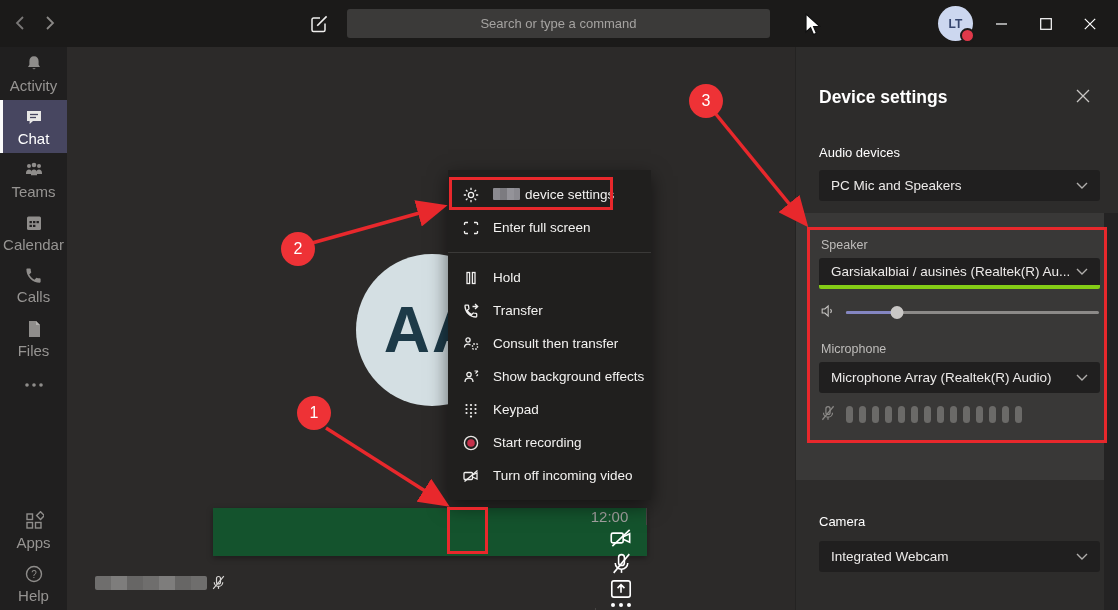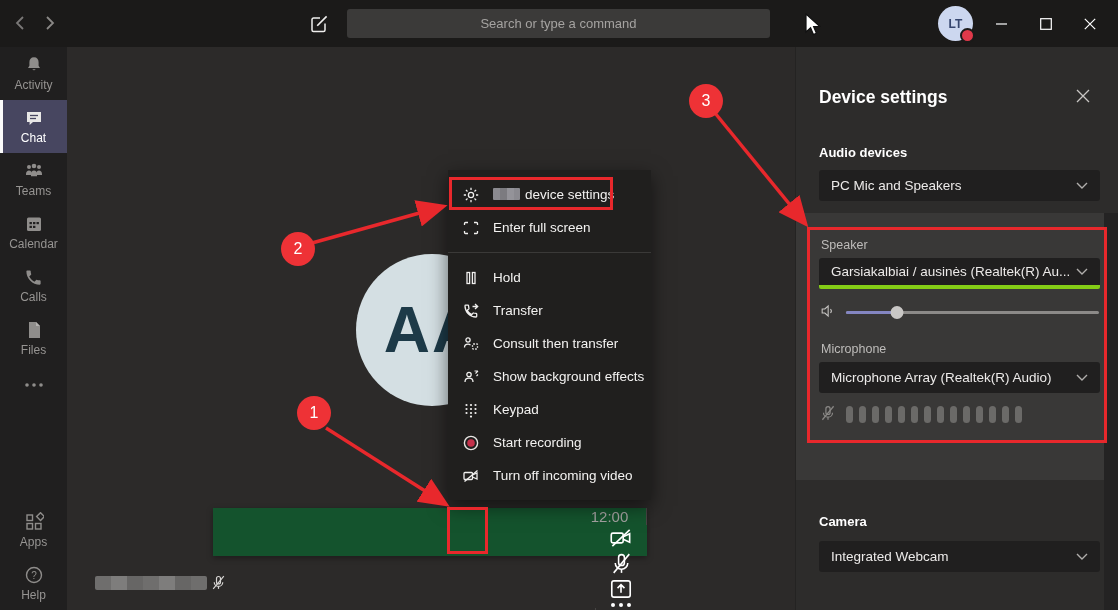--- a/index.html
+++ b/index.html
@@ -23,21 +23,21 @@
   .presence-dot { position:absolute; right:-2px; bottom:-2px; width:15px; height:15px;
     border-radius:50%; background:#e0394a; border:2px solid #1b1a19; }
   .winbtns { position:absolute; right:6px; top:0; height:47px; display:flex; }
   .winbtn { width:44px; height:47px; display:flex; align-items:center; justify-content:center; cursor:pointer; }
 
   
   .rail { position:absolute; left:0; top:47px; width:67px; height:563px; background:#201f1f; z-index:20;
     display:flex; flex-direction:column; }
   .rail-item { width:67px; height:53px; display:flex; flex-direction:column; align-items:center;
     justify-content:center; gap:3px; color:#8f8d8b; cursor:pointer; position:relative; }
-  .rail-item .lbl { font-size:12px; color:#969492; }
+  .rail-item .lbl { font-size:15px; color:#969492; }
   .rail-item.active { background:#474660; }
   .rail-item.active .lbl { color:#ffffff; }
   .rail-item.active::before { content:""; position:absolute; left:0; top:0; bottom:0; width:3px; background:#fbfbfb; }
   .rail-more { height:40px; }
   .rail-spacer { flex:1; }
 
   
   .stage { position:absolute; left:67px; top:47px; width:728px; height:563px; background:#2c2a29; z-index:5; }
   .avatar-aa { position:absolute; left:356px; top:254px; width:152px; height:152px; border-radius:50%;
     background:#d4dfe3; color:#1d3a48; font-size:64px; font-weight:bold; letter-spacing:2px;
@@ -63,21 +63,21 @@
   .menu-item .mi-icon { width:18px; height:18px; flex:0 0 18px; }
   .menu-divider { height:1px; background:#3a3938; margin:8px 0; }
   .redacted { display:inline-block; width:27px; height:12px; margin-right:5px; border-radius:1px;
     background:repeating-linear-gradient(90deg,#8b8a90 0 7px,#7c7b80 7px 14px,#949399 14px 21px); vertical-align:-1px; }
 
   
   .panel { position:absolute; left:795px; top:47px; width:323px; height:563px; background:#2d2c2b;
     z-index:15; border-left:1px solid #242322; }
   .panel-title { position:absolute; left:23px; top:40px; font-size:17.5px; font-weight:bold; color:#ffffff; }
   .panel-close { position:absolute; left:280px; top:42px; cursor:pointer; }
-  .sec-label { position:absolute; left:23px; font-size:13px; font-weight:bold; color:#ffffff; }
+  .sec-label { position:absolute; left:23px; font-size:13px; font-weight:normal; color:#ffffff; }
   .sub-label { position:absolute; left:25px; font-size:12.5px; color:#bebcba; }
   .audio-card { position:absolute; left:0; top:166px; width:308px; height:267px; background:#393837; }
   .scrollstrip { position:absolute; left:308px; top:166px; width:15px; height:397px; background:#242323; }
   .dd { position:absolute; left:23px; width:281px; height:31px; background:#201f1f; border-radius:3px;
     display:flex; align-items:center; justify-content:space-between; padding:0 12px;
     color:#eceae9; font-size:13.5px; cursor:pointer; white-space:nowrap; overflow:hidden; }
   .dd.focused { border-bottom:4px solid #84cc16; border-radius:3px 3px 2px 2px; }
   .slider { position:absolute; left:50px; top:264px; width:253px; height:3px; border-radius:2px; background:#8c8a88; }
   .slider .fill { position:absolute; left:0; top:0; height:3px; border-radius:2px; background:#8486c2; }
   .slider .thumb { position:absolute; top:-5px; width:13px; height:13px; border-radius:50%;

